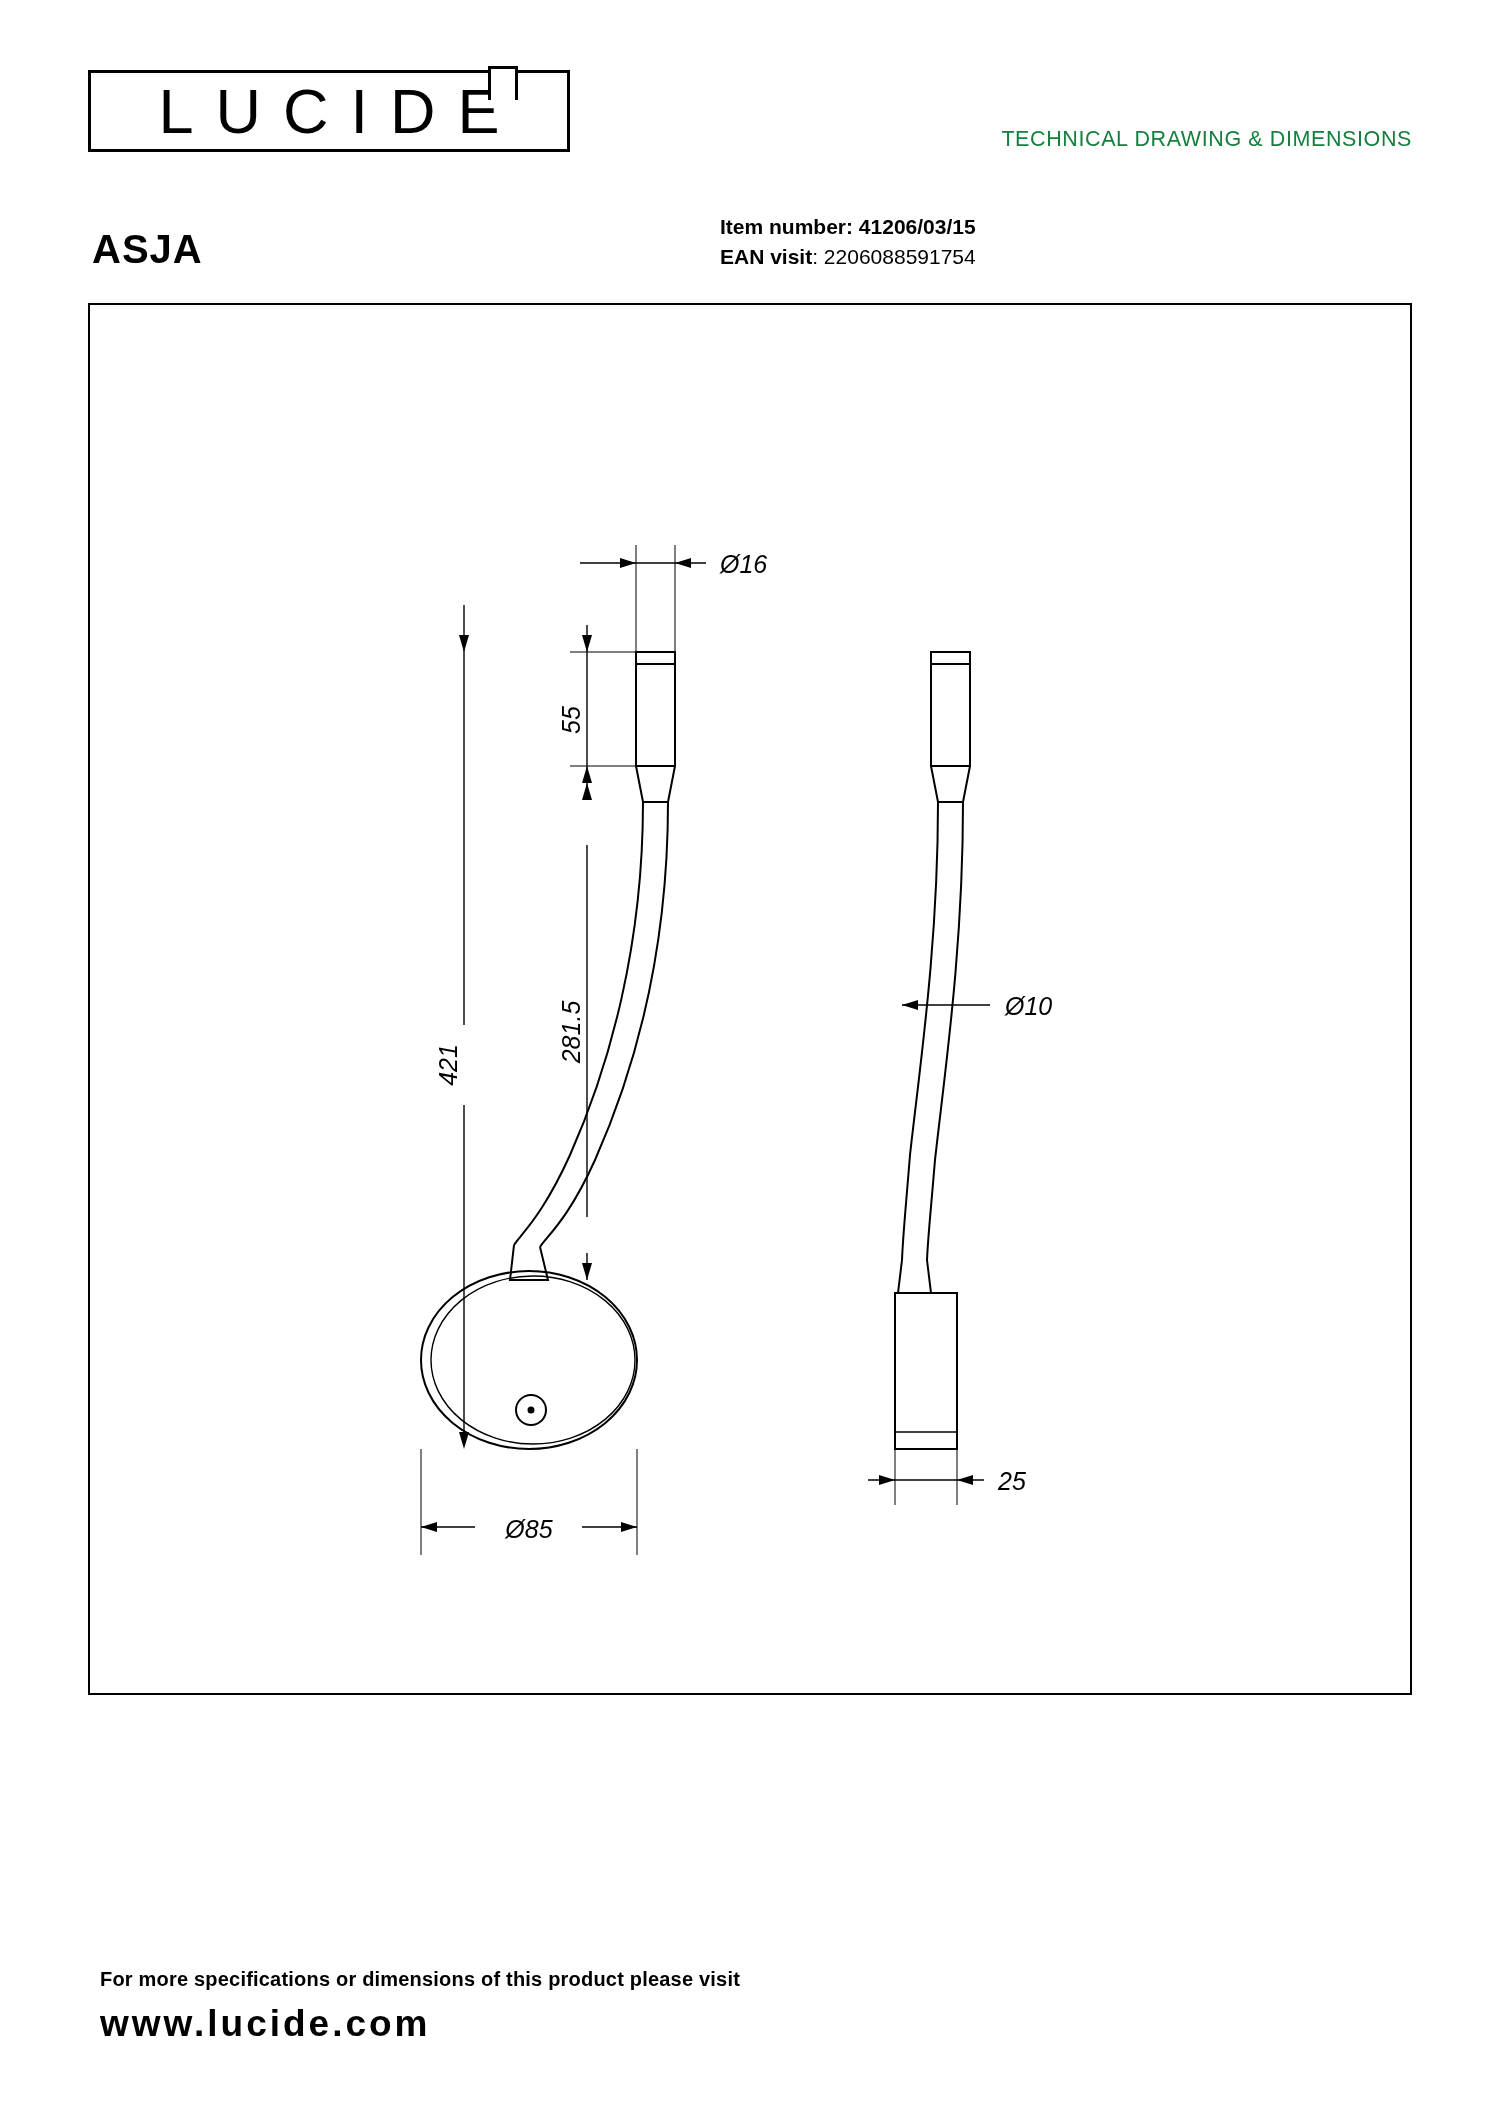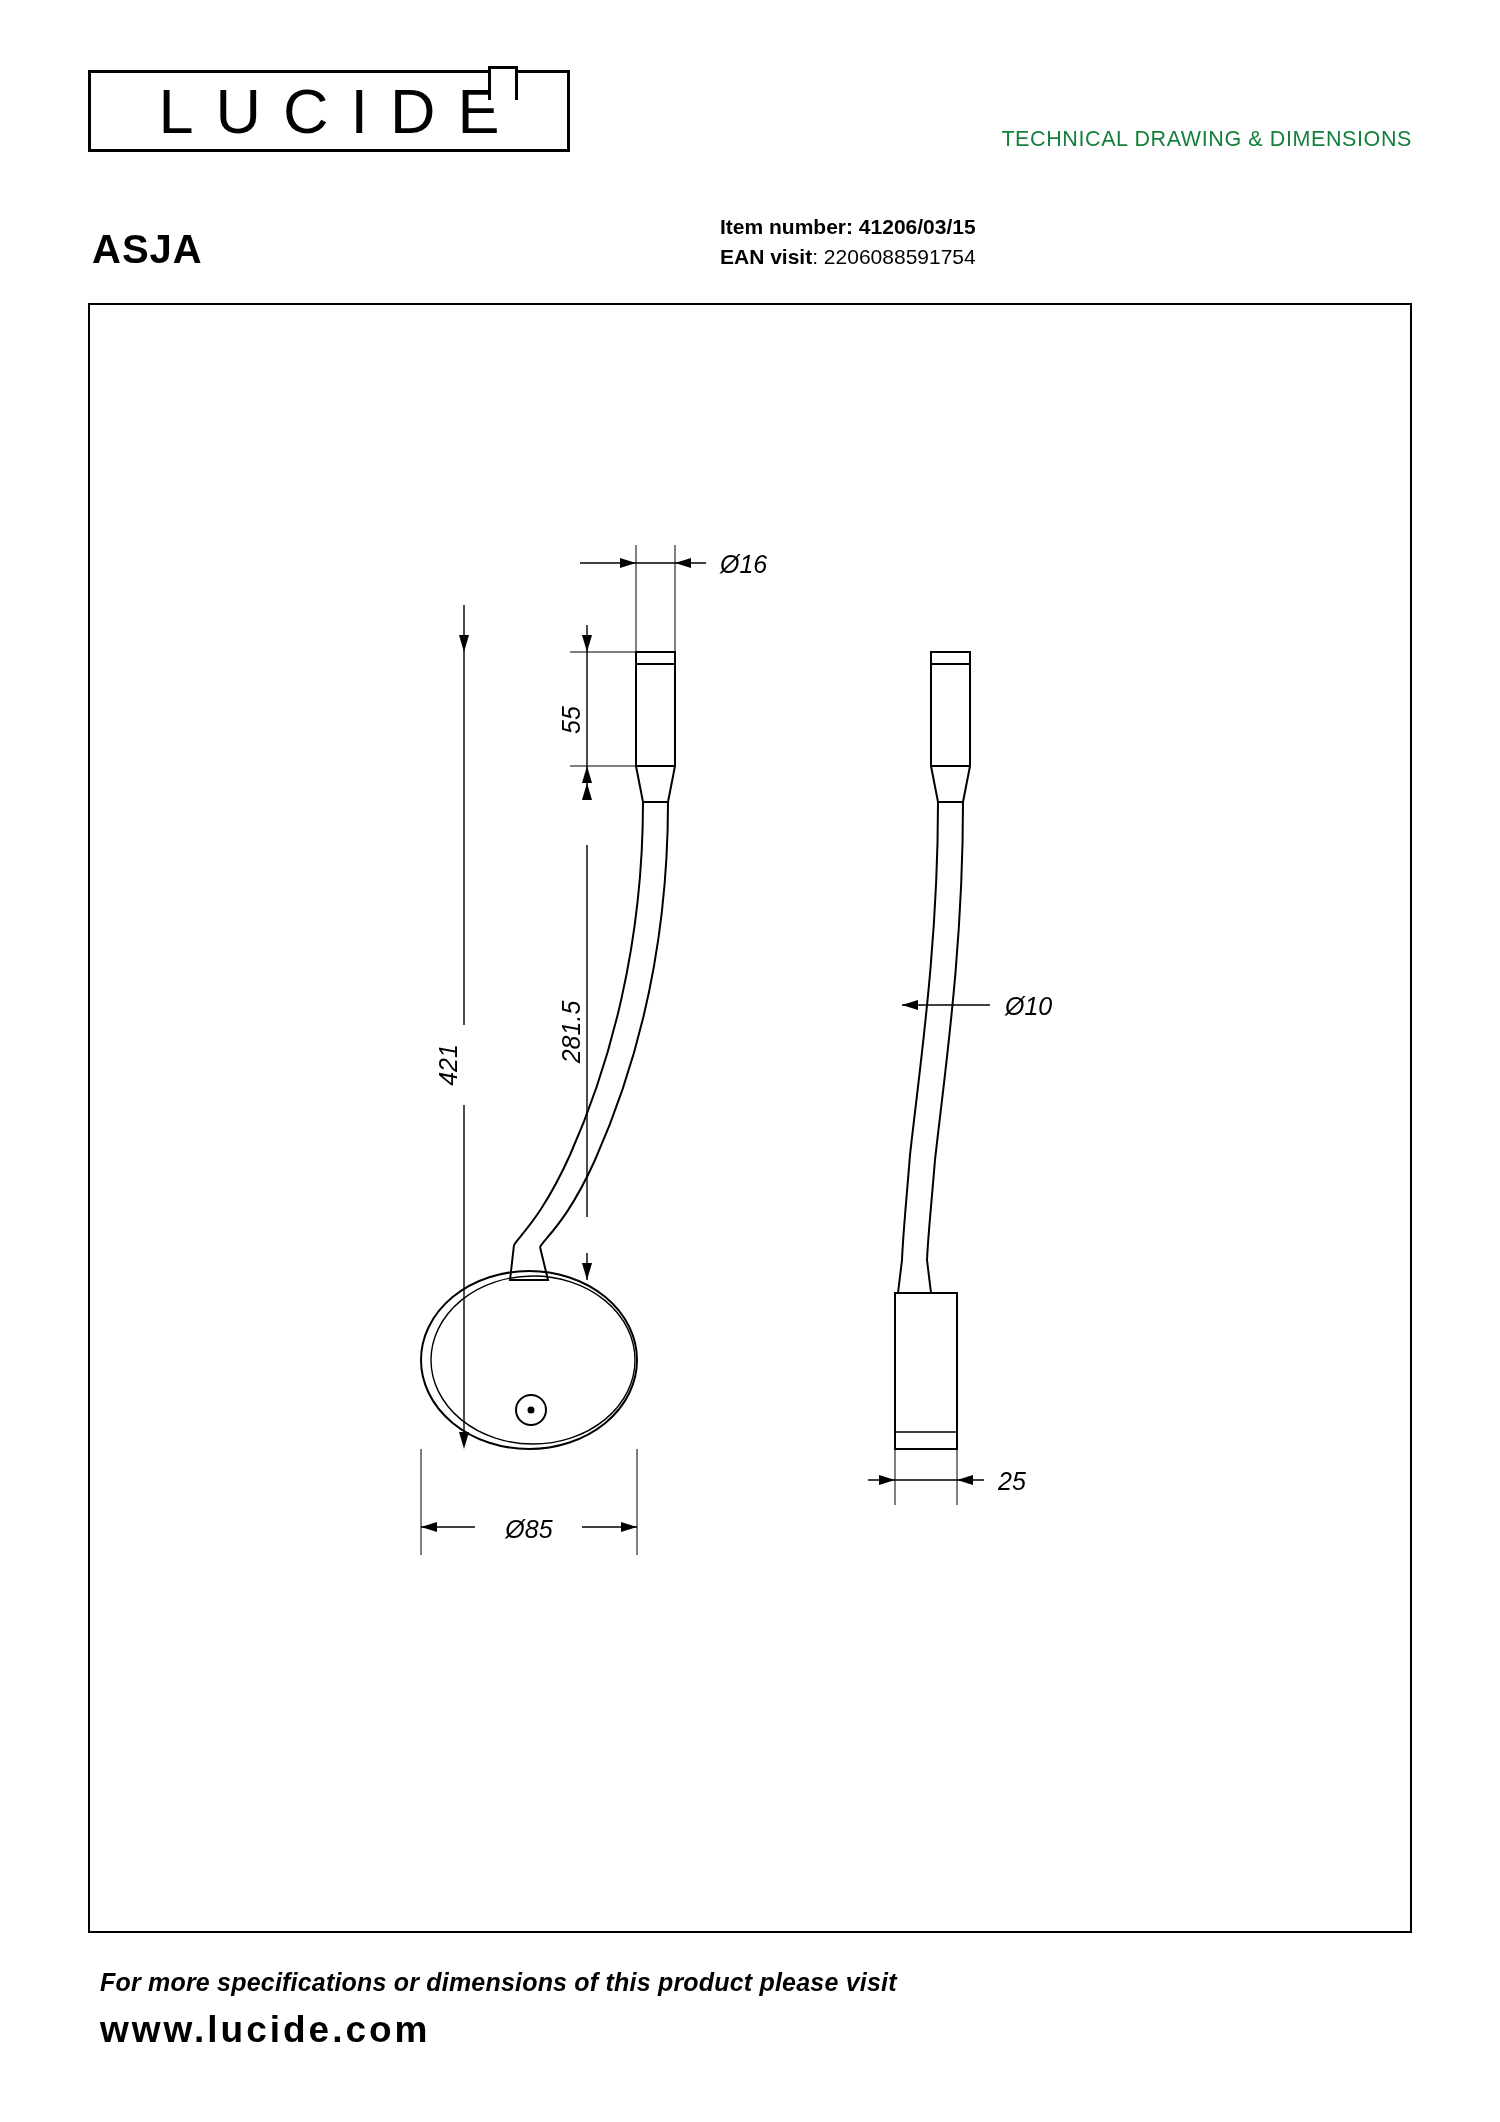--- a/index.html
+++ b/index.html
@@ -115,43 +115,42 @@
   .item-block .lbl {
     font-weight: bold;
   }
 
   
   .frame {
     position: absolute;
     top: 303px;
     left: 88px;
     width: 1324px;
-    height: 1630px;
+    height: 1392px;
     border: 2px solid #000;
     box-sizing: border-box;
   }
 
   
   .drawing {
     position: absolute;
     inset: 0;
   }
 
   
   .footer {
     position: absolute;
     left: 100px;
     top: 1968px;
     width: 1320px;
   }
   .footer-line1 {
-    font-size: 25px;
+    font-size: 20px;
     font-weight: bold;
     letter-spacing: 0.2px;
-    font-style: italic;
   }
   .footer-line2 {
     margin-top: 12px;
     font-size: 37px;
     font-weight: bold;
     letter-spacing: 3px;
   }
 
   .dim-text {
     font-family: "Liberation Sans", sans-serif;

